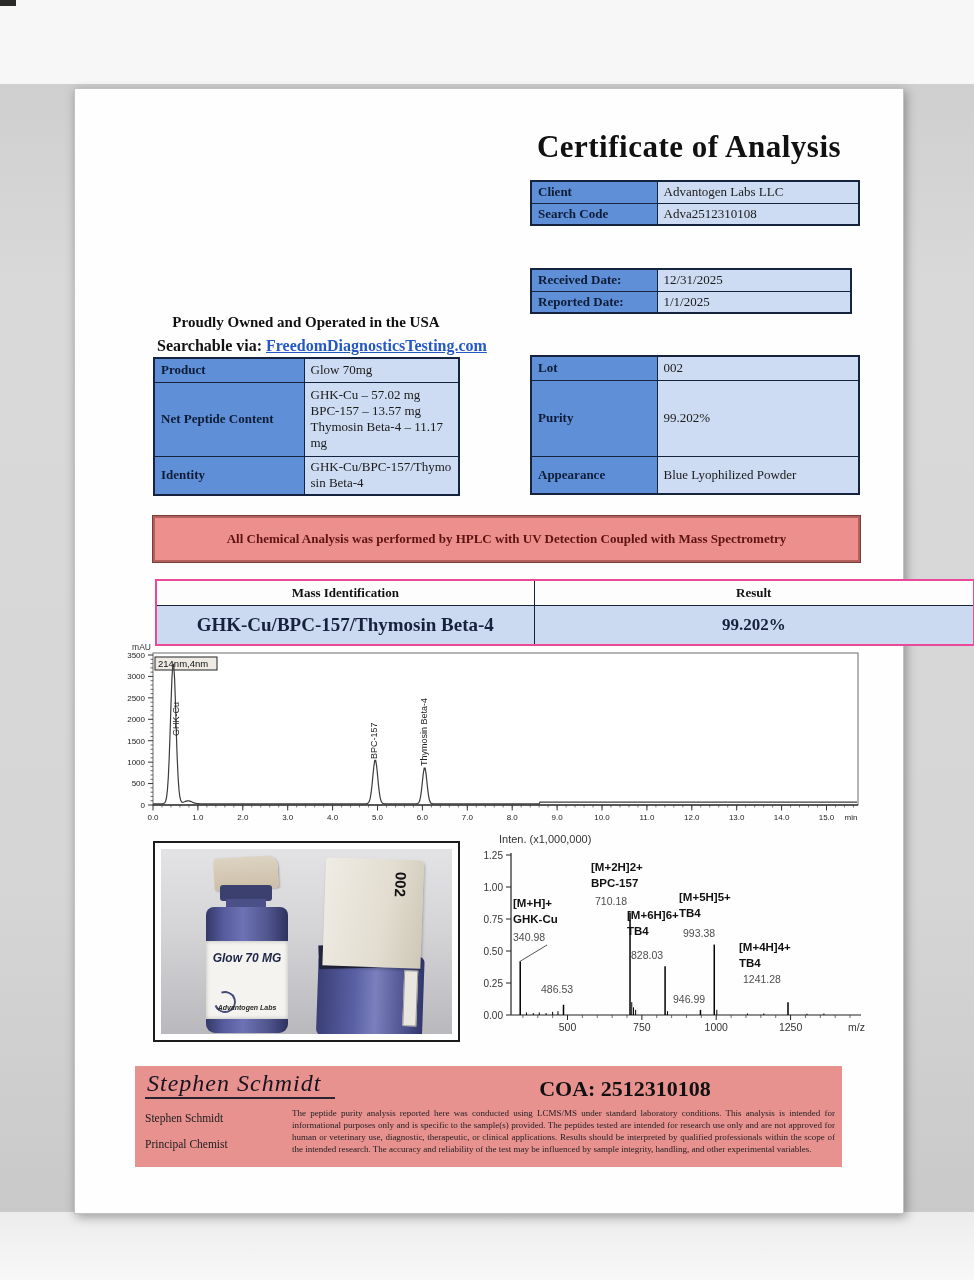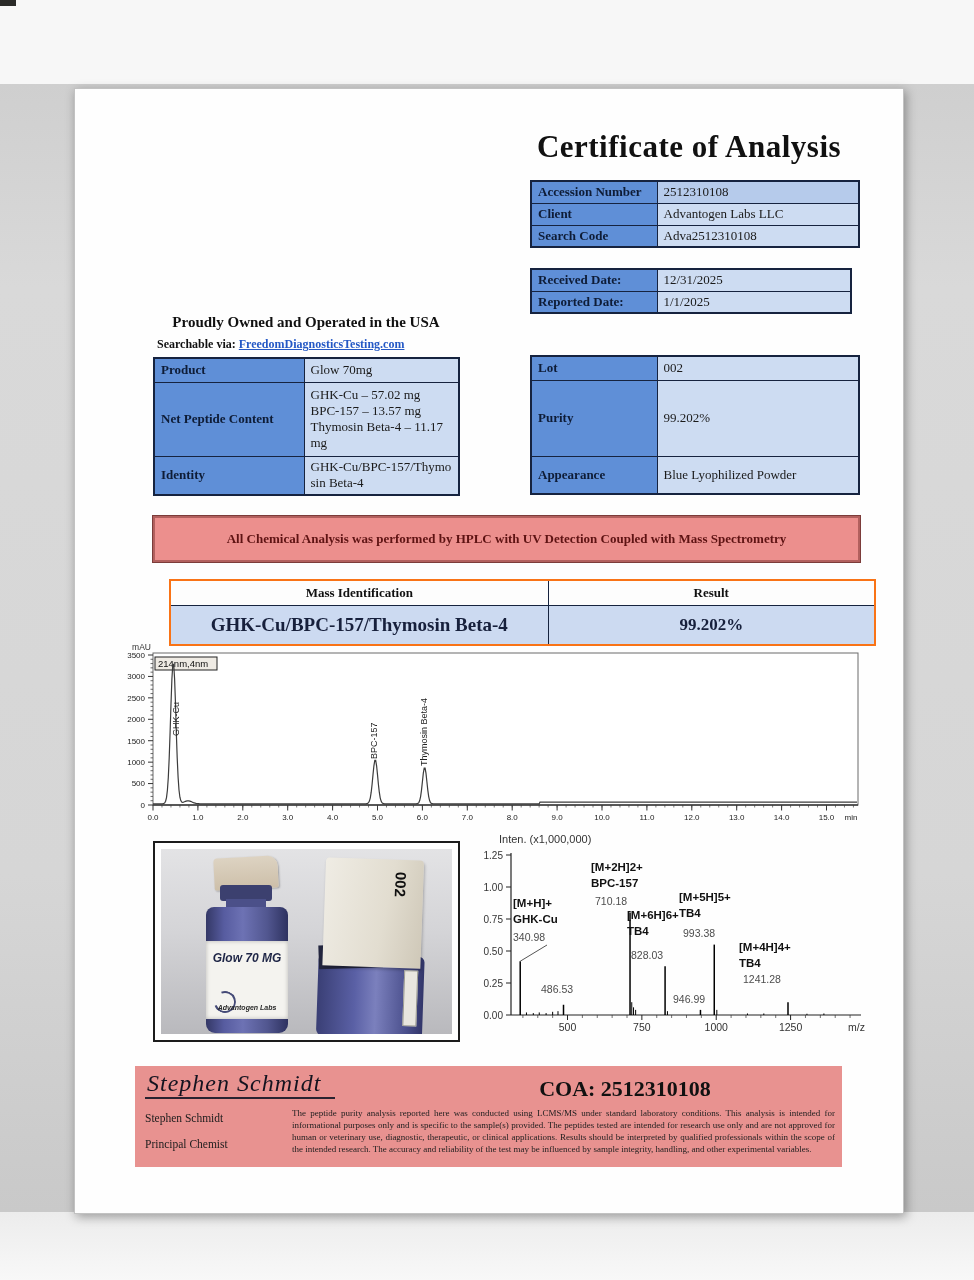--- a/index.html
+++ b/index.html
@@ -37,29 +37,29 @@
   .tbl-dates td{height:22px;}
   .tbl-product{left:78px;top:268px;width:307px;}
   .tbl-product td.lbl{width:150px;}
   .tbl-lot{left:455px;top:266px;width:330px;}
   .tbl-lot td.lbl{width:126px;}
   .pre-line{white-space:pre-line;line-height:1.25;}
   .brk{word-break:break-all;line-height:1.3;}
 
   .tagline{position:absolute;left:80px;top:225px;width:302px;text-align:center;
     font-size:15px;font-weight:bold;color:#111;}
-  .searchable{position:absolute;left:82px;top:248px;font-size:12px;font-weight:bold;color:#111;}
+  .searchable{position:absolute;left:82px;top:248px;font-size:16px;font-weight:bold;color:#111;}
   .searchable a{color:#2458c5;text-decoration:underline;font-weight:bold;}
 
   .banner{position:absolute;left:78px;top:427px;width:707px;height:46px;
     background:#ec8f8d;border:2px solid #b2605e;outline:1px solid #7c3c3a;
     display:flex;align-items:center;justify-content:center;}
   .banner span{font-size:13px;font-weight:bold;color:#5e1313;}
 
-  table.result{position:absolute;left:94px;top:490px;width:707px;border-collapse:collapse;border:2px solid #f97316;}
+  table.result{position:absolute;left:80px;top:490px;width:820px;border-collapse:collapse;border:2px solid #ec4899;}
   table.result td{border:1px solid #16233f;text-align:center;}
   .res-h{font-size:13px;font-weight:bold;background:#fdfdfd;height:25px;color:#111;}
   .res-d{background:#ccdaf1;height:40px;font-weight:bold;color:#17203c;}
   .res-d.big{font-size:19px;}
   .res-d.pct{font-size:17px;}
   table.result td:first-child{width:378px;}
 
   svg text{font-family:"Liberation Sans", sans-serif;}
   .chrom{position:absolute;left:34px;top:552px;}
   .ms{position:absolute;left:384px;top:742px;}
@@ -112,24 +112,20 @@
 <div class="corner-mark"></div>
 <div class="mat"></div>
 <div class="below-mat"></div>
 
 <div class="page">
 
   <div class="title">Certificate of Analysis</div>
 
   <table class="coa tbl-info">
     <tbody>
-        <tr>
-      <td class="lbl">Accession Number</td>
-      <td class="val val-dk">2512310108</td>
-    </tr>
     <tr>
       <td class="lbl">Client</td>
       <td class="val">Advantogen Labs LLC</td>
     </tr>
     <tr>
       <td class="lbl">Search Code</td>
       <td class="val">Adva2512310108</td>
     </tr>
   </tbody>
     </table>

